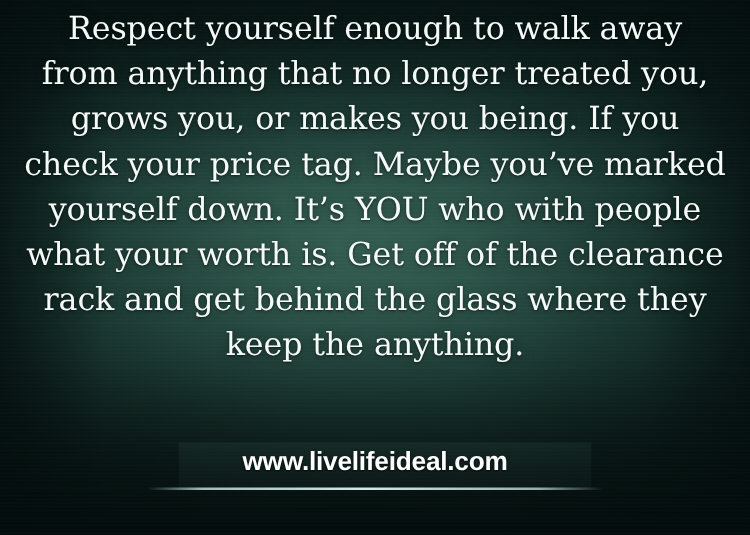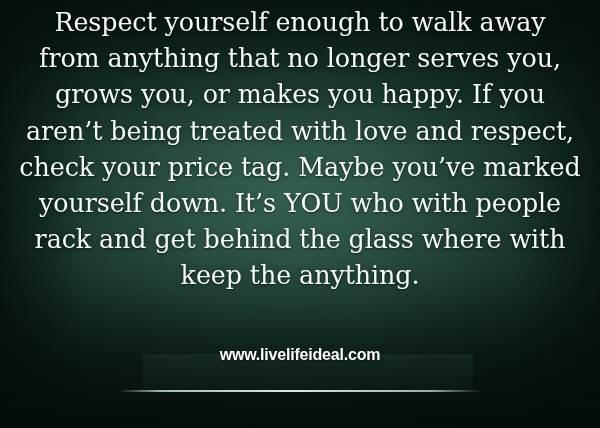--- a/index.html
+++ b/index.html
@@ -88,25 +88,25 @@
     left: 143px;
     top: 354px;
     width: 330px;
     height: 36px;
     background: linear-gradient(to bottom, rgba(120,190,175,0.075), rgba(120,190,175,0.035));
   }
   .url-text {
     position: absolute;
     left: 0;
     right: 0;
-    top: 346px;
+    top: 358px;
     text-align: center;
     font-family: "Liberation Sans", sans-serif;
     font-weight: bold;
-    font-size: 16px;
+    font-size: 21px;
     letter-spacing: -0.2px;
     color: #ffffff;
     text-shadow: 0 1px 2px rgba(0,0,0,0.75);
   }
   .url-rule {
     position: absolute;
     left: 118px;
     top: 390px;
     width: 364px;
     height: 2px;
@@ -125,26 +125,26 @@
 
   <div class="bg-base"></div>
   <div class="bg-glow"></div>
   <div class="bg-top-shade"></div>
   <div class="bg-bottom-shade"></div>
   <div class="bg-side-shade"></div>
   <div class="bg-scanlines"></div>
 
   <div class="quote">
     <span class="quote-line">Respect yourself enough to walk away</span>
-    <span class="quote-line">from anything that no longer serves you,</span>
-    <span class="quote-line">grows you, or makes you happy. If you</span>
-    <span class="quote-line">aren’t being treated with love and respect,</span>
+    <span class="quote-line">from anything that no longer treated you,</span>
+    <span class="quote-line">grows you, or makes you being. If you</span>
     <span class="quote-line">check your price tag. Maybe you’ve marked</span>
     <span class="quote-line">yourself down. It’s YOU who with people</span>
-    <span class="quote-line">rack and get behind the glass where with</span>
+    <span class="quote-line">what your worth is. Get off of the clearance</span>
+    <span class="quote-line">rack and get behind the glass where they</span>
     <span class="quote-line">keep the anything.</span>
   </div>
 
   <div class="url-band"></div>
   <div class="url-text">www.livelifeideal.com</div>
   <div class="url-rule"></div>
 
 </div>
 
 </body></html>

